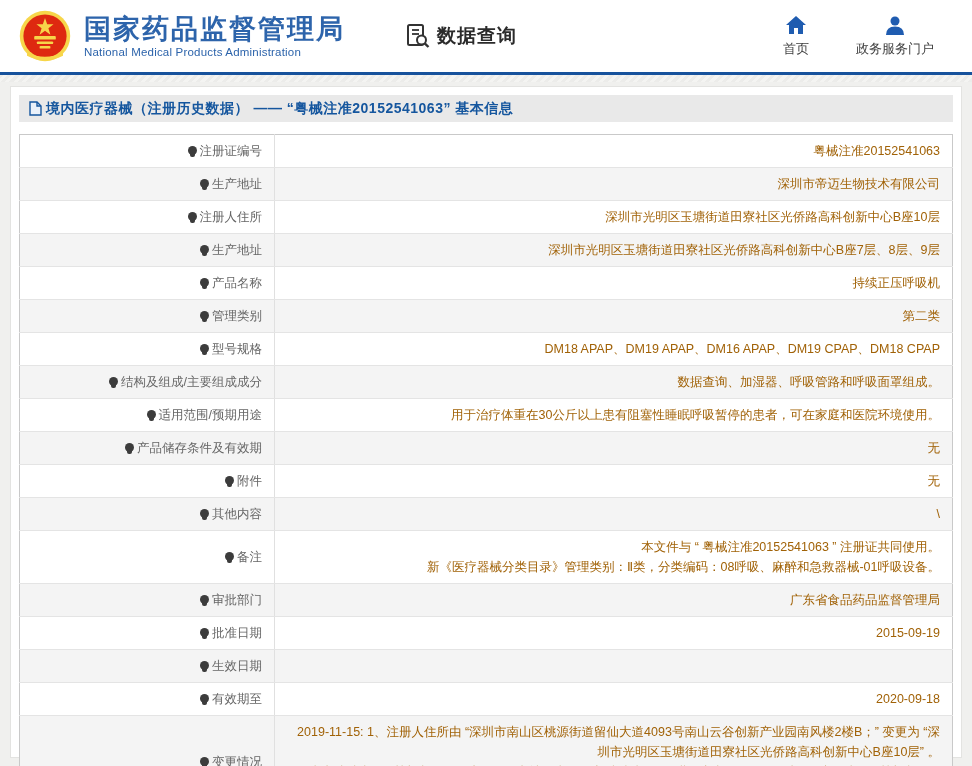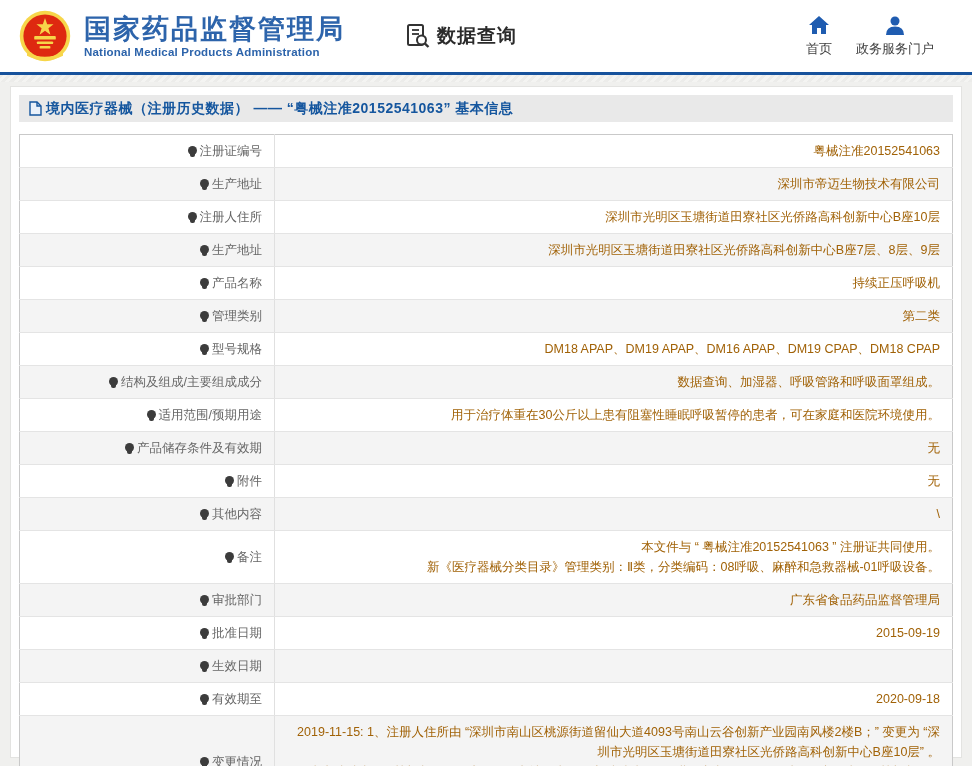--- a/index.html
+++ b/index.html
@@ -15,25 +15,25 @@
     height:72px; background:#fff;
     display:flex; align-items:center; padding:0 18px;
   }
   .emblem { width:54px; height:54px; flex:0 0 auto; }
   .brand { margin-left:12px; }
   .brand-title {
     font-size:27px; font-weight:bold; color:#2d64ab; letter-spacing:2px;
     line-height:30px;
     text-align:right;
   }
-  .brand-sub { font-size:11.5px; color:#2d64ab; margin-top:2px; letter-spacing:.2px;font-weight:bold; }
+  .brand-sub { font-size:11.5px; color:#2d64ab; margin-top:2px; letter-spacing:.2px; }
   .module { display:flex; margin-left:60px;font-weight:bold; }
   .module-icon { width:26px; height:26px; margin-right:6px; }
   .module-label { font-size:19px; color:#2b2b2b; letter-spacing:1px; }
-  .header-nav { margin-left:auto; display:flex; gap:24px; padding-right:20px; }
+  .header-nav { margin-left:auto; display:flex; gap:47px; padding-right:20px; }
   .nav-item { display:flex; flex-direction:column; align-items:center; cursor:pointer; }
   .nav-icon { width:22px; height:20px; }
   .nav-label { font-size:13px; color:#404040; margin-top:5px; white-space:nowrap; }
 
   .top-divider { height:3px; background:#17529c; }
   .hatch {
     height:7px;
     background:repeating-linear-gradient(-45deg,#ececea 0 3px,#f4f4f2 3px 6px);
   }
 

